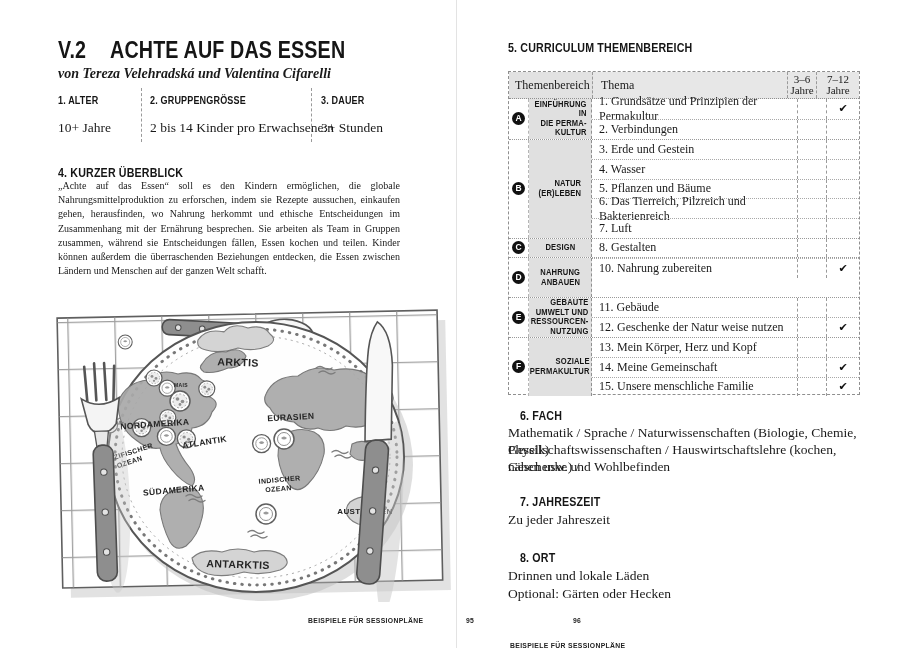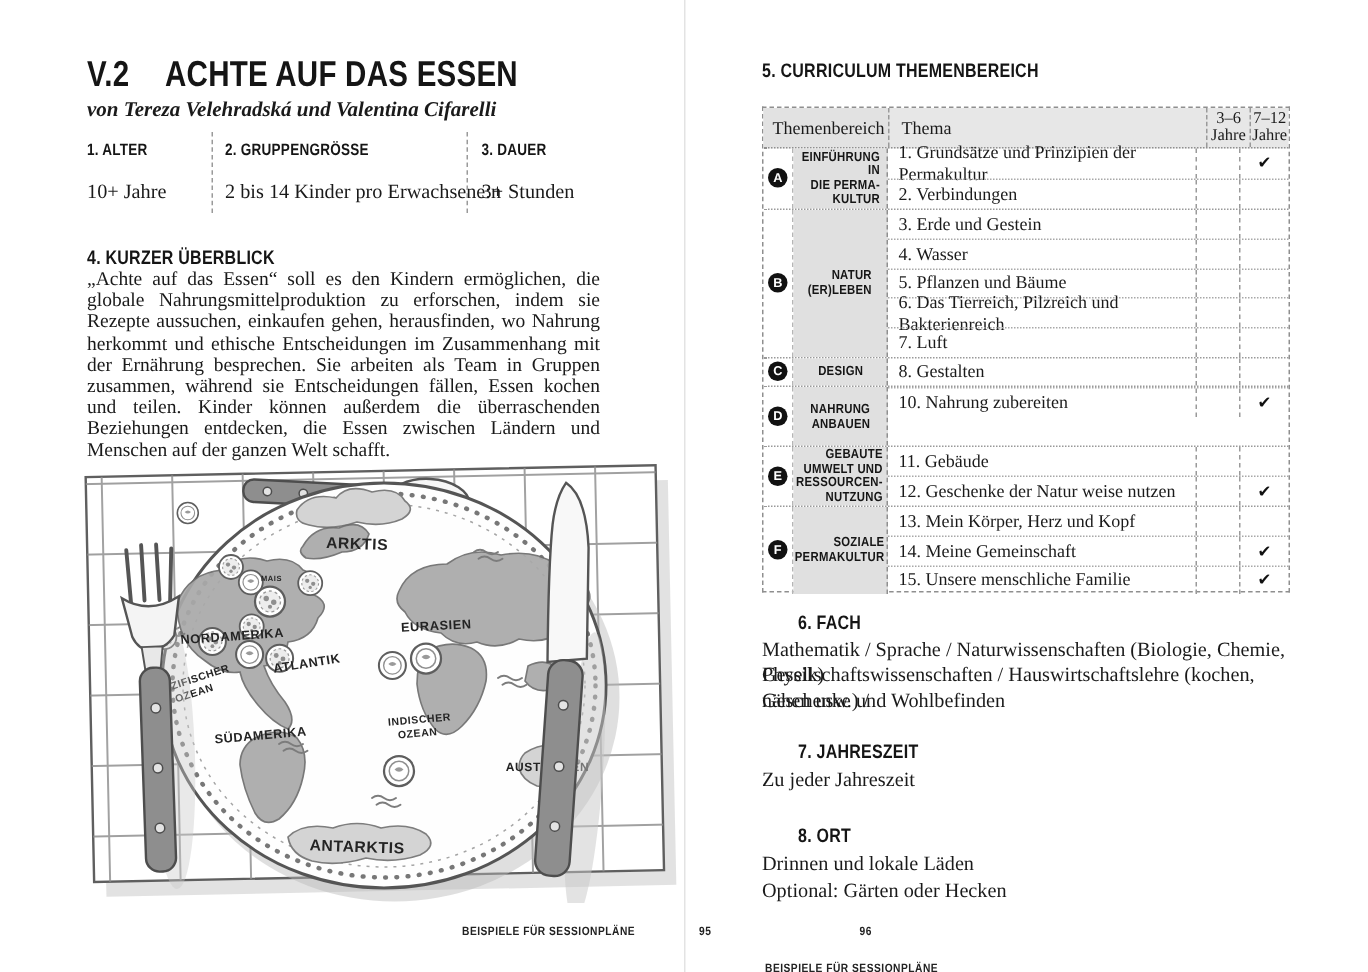--- a/index.html
+++ b/index.html
@@ -17,39 +17,39 @@
   
   .title-row{position:absolute;left:58px;top:36px;display:flex;gap:18px;}
   .title-row .cond{font-size:24px;}
   .byline{position:absolute;left:58px;top:66px;font-style:italic;font-weight:600;font-size:14px;}
   .info-label{position:absolute;top:94px;font-size:11px;}
   .info-value{position:absolute;top:120px;font-size:13.5px;}
   .vdiv{position:absolute;top:88px;height:54px;border-left:1px dashed #9a9a9a;}
   .sec-h{font-size:13px;}
   .oh{position:absolute;left:58px;top:163px;}
   .body-just{position:absolute;left:58px;top:179px;width:342px;margin:0;
-             font-size:13px;line-height:14.2px;text-align:justify;hyphens:auto;-webkit-hyphens:auto;}
+             font-size:10px;line-height:14.2px;text-align:justify;hyphens:auto;-webkit-hyphens:auto;}
   .illo{position:absolute;left:52px;top:306px;width:404px;height:296px;}
 
   .foot{position:absolute;top:616px;display:flex;align-items:center;
         font-family:"Liberation Sans",sans-serif;font-weight:700;font-size:8px;letter-spacing:.4px;color:#222;}
   .foot span{display:inline-block;transform:scaleX(.85);transform-origin:0 50%;white-space:nowrap;}
   .foot-left{left:308px;gap:22px;}
   .foot-right{left:510px;gap:16px;flex-direction:column;}
 
   
   .rh{position:absolute;left:508px;top:38px;}
   .ctable{position:absolute;left:508px;top:71px;width:352px;height:324px;
           border:1px dashed #8f8f8f;box-sizing:border-box;background:#fff;font-size:12px;}
   .thead{display:flex;height:27px;background:#e7e7e7;border-bottom:1px dotted #8f8f8f;box-sizing:border-box;}
   .th{display:flex;align-items:center;box-sizing:border-box;}
   .th-tb{width:84px;padding-left:6px;border-right:1px dashed #9a9a9a;background:#e2e2e2;}
   .th-thema{flex:1;padding-left:8px;}
   .th-y{width:29px;border-left:1px dashed #9a9a9a;justify-content:center;text-align:center;}
-  .th-y2{width:26px;}
+  .th-y2{width:43px;}
   .it{font-size:12px;}
   .th-y .it{font-size:11px;line-height:11.5px;}
 
   .tbody{display:flex;flex-direction:column;}
   .group{display:flex;box-sizing:border-box;border-top:1px dotted #999;}
   .group.first{border-top:none;}
   .g1{height:19.8px}.g2{height:39.6px}.g3{height:59.4px}.g5{height:99px}
   .cell-letter{width:20px;display:flex;align-items:center;justify-content:center;box-sizing:border-box;
                border-right:1px dashed #b5b5b5;}
   .badge{width:13px;height:13px;border-radius:50%;background:#111;color:#fff;text-align:center;
@@ -58,21 +58,21 @@
             background:#e0e0e0;box-sizing:border-box;border-right:1px dashed #8f8f8f;}
   .cell-cat .cond-c{font-size:8.8px;line-height:9.6px;}
   .rows{flex:1;display:flex;flex-direction:column;}
   .trow{display:flex;height:19.8px;box-sizing:border-box;border-top:1px dotted #a8a8a8;}
   .trow.first{border-top:none;}
   .ttitle{flex:1;display:flex;align-items:center;padding-left:7px;font-size:12px;box-sizing:border-box;}
   .ty{width:29px;display:flex;align-items:center;justify-content:center;box-sizing:border-box;
       border-left:1px dashed #9a9a9a;font-family:"DejaVu Sans",sans-serif;font-weight:700;font-size:11px;color:#111;}
   .ty2{width:33px;}
 
-  .rsec-h{position:absolute;left:532px;}
+  .rsec-h{position:absolute;left:520px;}
   .rline{position:absolute;left:508px;width:356px;font-size:13.5px;line-height:17px;}
 
   
   .mlab{font-family:"Liberation Sans",sans-serif;font-weight:700;fill:#242424;letter-spacing:.4px;}
   .wv{stroke:#7c7c7c;stroke-width:1.3;fill:none;stroke-linecap:round;}
   .dishc{fill:#ffffff;stroke:#5e5e5e;stroke-width:1.5;}
   .dishi{fill:#ededed;stroke:#9a9a9a;stroke-width:.9;stroke-dasharray:2 2;}
   .dot{fill:#8f8f8f;}
   .cont{fill:#a9a9a9;stroke:#6d6d6d;stroke-width:1.1;opacity:.92;}
   .cont-light{fill:#d4d4d4;stroke:#7d7d7d;stroke-width:1.1;}

